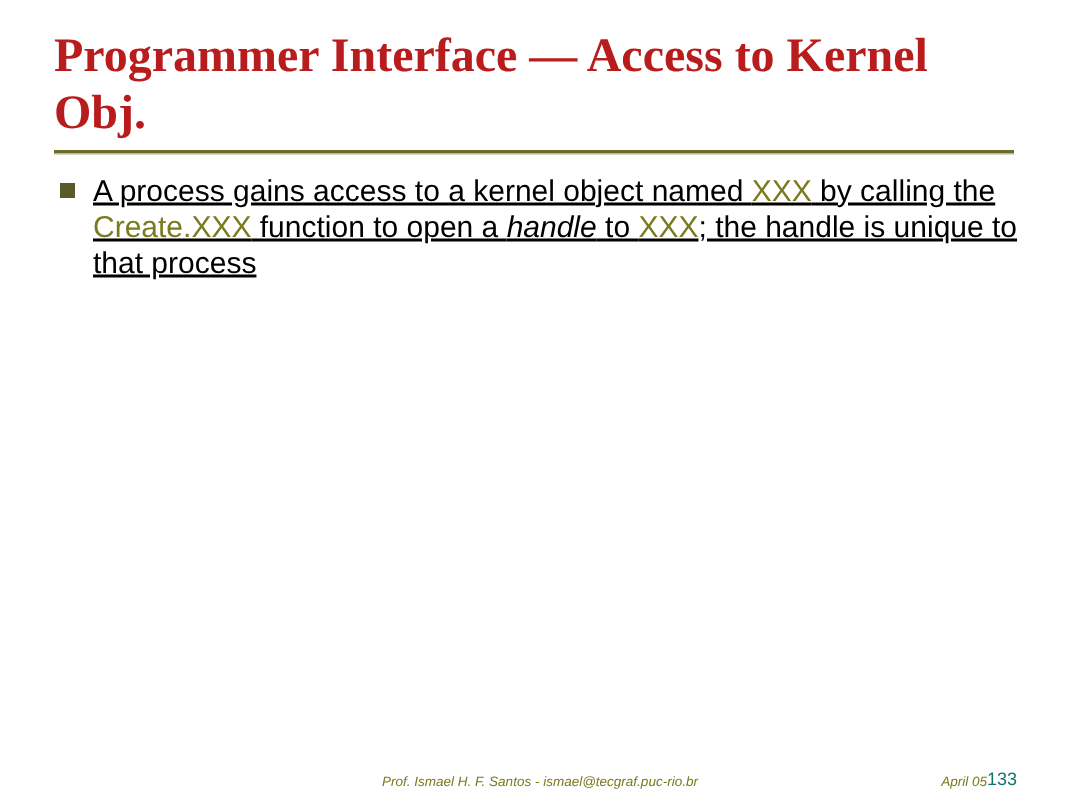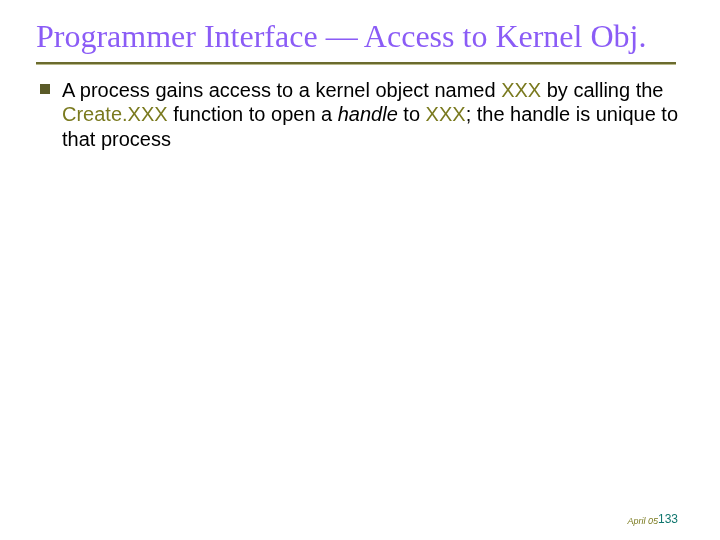--- a/index.html
+++ b/index.html
@@ -11,37 +11,38 @@
   }
   .slide {
     width: 720px;
     height: 540px;
     padding: 18px 36px 0 36px;
     position: relative;
   }
   .title {
     font-size: 32px;
     line-height: 1.18;
-    color: #8b5cf6;
-    font-weight: 400;
+    color: #b91c1c;
+    font-weight: 700;
     padding-right: 20px;
   }
   .title-rule {
     margin-top: 6px;
     height: 0;
     border-top: 2px solid #6b6b2e;
     box-shadow: 0 1px 0 #b9b98a;
     width: 640px;
   }
   .content {
     padding: 14px 4px 0 4px;
     font-family: Arial, Helvetica, sans-serif;
     font-size: 20px;
     line-height: 1.22;
     color: #000;
+    text-decoration: underline;
   }
   .bullet {
     display: flex;
     margin-bottom: 22px;
   }
   .bullet .marker {
     flex: 0 0 auto;
     width: 22px;
     padding-top: 6px;
   }
@@ -95,16 +96,17 @@
       <div class="text">
         <span>A process gains access to a kernel object named </span><span class="olive">XXX</span><span> by calling the </span><span class="olive">Create.XXX</span><span> function to open a </span><span class="ital">handle</span><span> to </span><span class="olive">XXX</span><span>; the handle is unique to that process</span>
       </div>
     </div>
 
 
   </div>
 
   <div class="footer">
     <div class="left">April 05</div>
+    <div class="center">Prof. Ismael H. F. Santos  -  ismael@tecgraf.puc-rio.br</div>
     <div class="right">133</div>
   </div>
 
 </div>
 
 </body></html>

